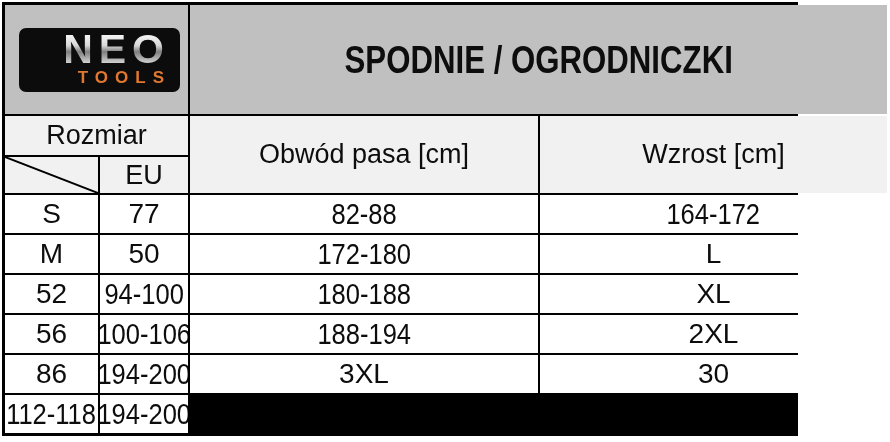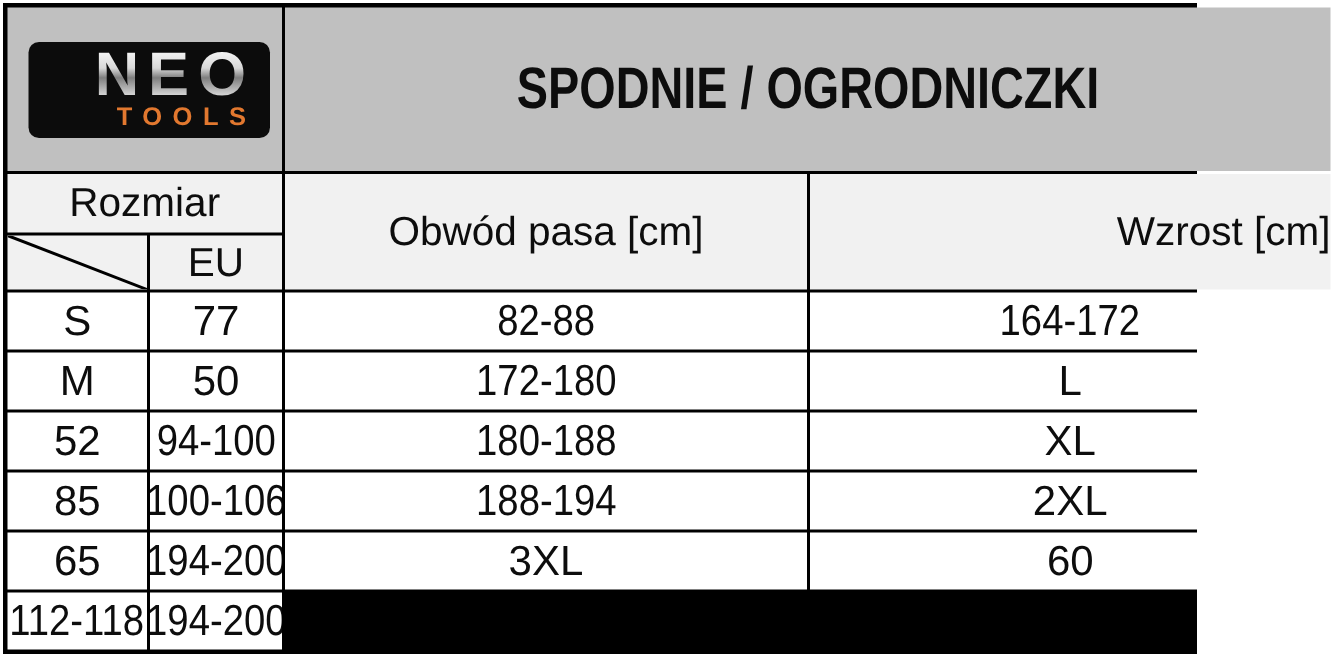--- a/index.html
+++ b/index.html
@@ -36,21 +36,21 @@
     background: var(--row_white, #ffffff);
     overflow: hidden;
   }
   .band  { background: var(--band_gray, #c0c0c0); }
   .hdr   { background: var(--header_gray, #f1f1f1); }
 
   .c-logo    { grid-area: 1 / 1 / 2 / 3; justify-content: flex-start; padding-left: 14px; }
   .c-title   { grid-area: 1 / 3 / 2 / 5; }
   .c-rozmiar { grid-area: 2 / 1 / 3 / 3; }
   .c-waist   { grid-area: 2 / 3 / 4 / 4; }
-  .c-height  { grid-area: 2 / 4 / 4 / 5; justify-content: flex-end; }
+  .c-height  { grid-area: 2 / 4 / 4 / 5; }
   .c-diag    { grid-area: 3 / 1 / 4 / 2; position: relative; }
   .c-eu      { grid-area: 3 / 2 / 4 / 3; text-align: right; }
 
   .title-text {
     font-size: 39px;
     font-weight: bold;
     letter-spacing: 0px;
     transform: scaleX(0.8);
     transform-origin: center;
     white-space: nowrap;
@@ -168,44 +168,44 @@
         <span class="range-text">94-100</span>
       </div>
     <div class="cell">
         <span class="range-text">180-188</span>
       </div>
 
     <div class="cell">
         <span class="cell-text">XL</span>
       </div>
     <div class="cell">
-        <span class="cell-text">85</span>
+        <span class="cell-text">56</span>
       </div>
     <div class="cell">
         <span class="range-text">100-106</span>
       </div>
     <div class="cell">
         <span class="range-text">188-194</span>
       </div>
 
     <div class="cell">
         <span class="cell-text">2XL</span>
       </div>
     <div class="cell">
-        <span class="cell-text">65</span>
+        <span class="cell-text">86</span>
       </div>
     <div class="cell">
         <span class="range-text">194-200</span>
       </div>
 
     <div class="cell">
         <span class="cell-text">3XL</span>
       </div>
     <div class="cell">
-        <span class="cell-text">60</span>
+        <span class="cell-text">30</span>
       </div>
     <div class="cell">
         <span class="range-text">112-118</span>
       </div>
     <div class="cell">
         <span class="range-text">194-200</span>
       </div>
 
   </div>
 </div>

